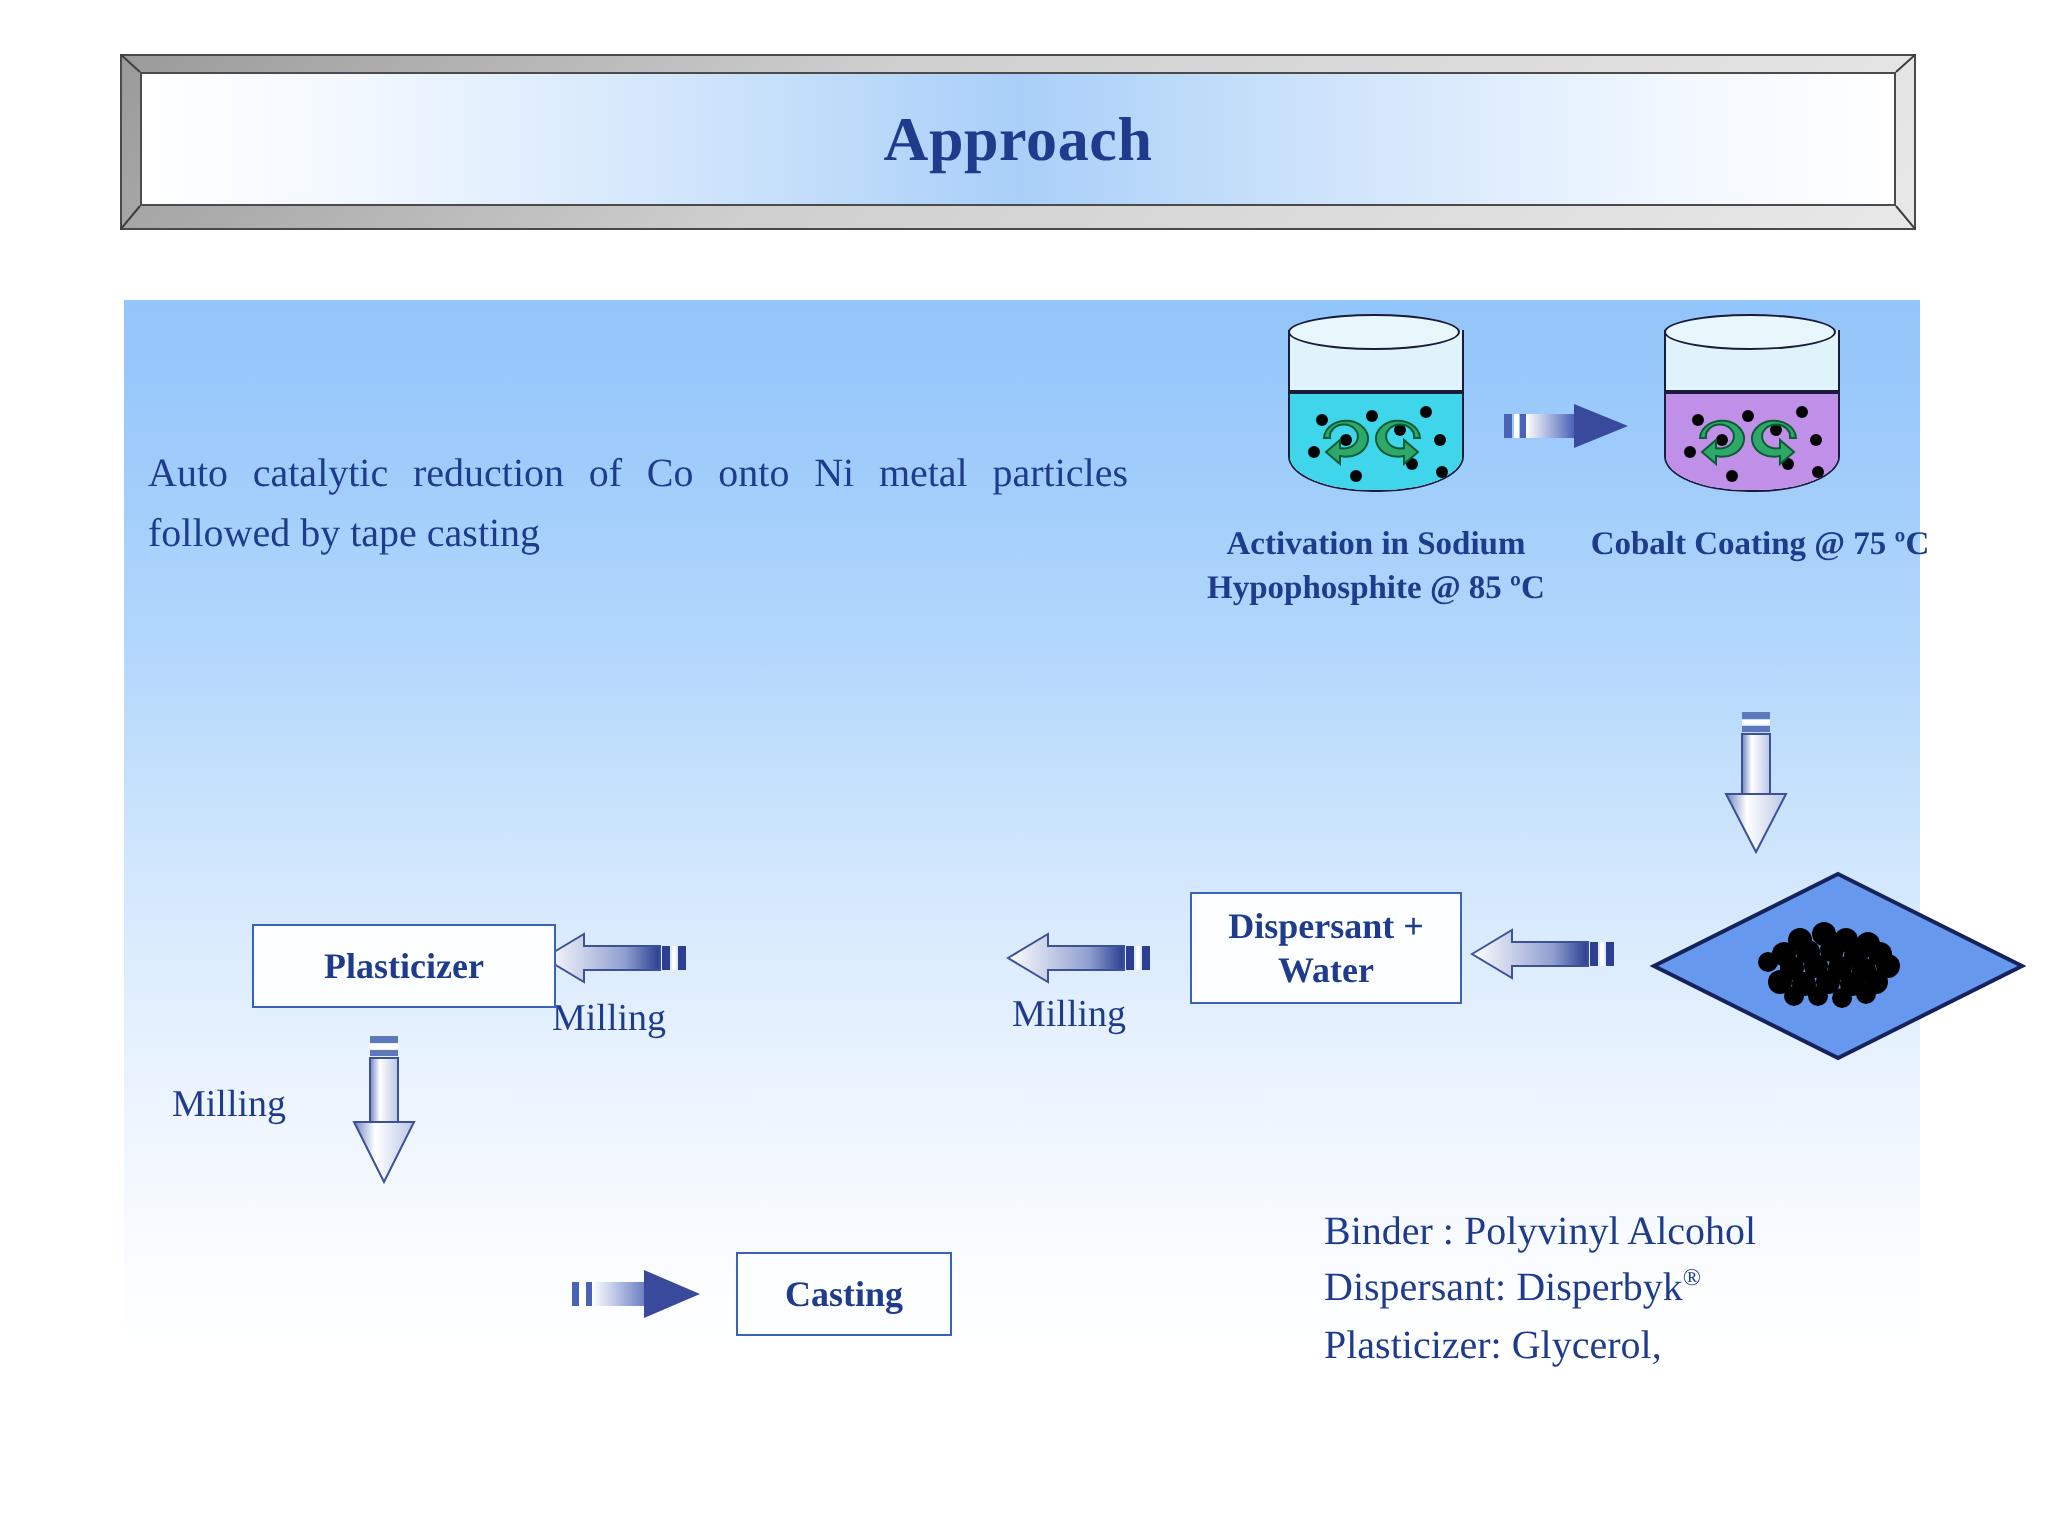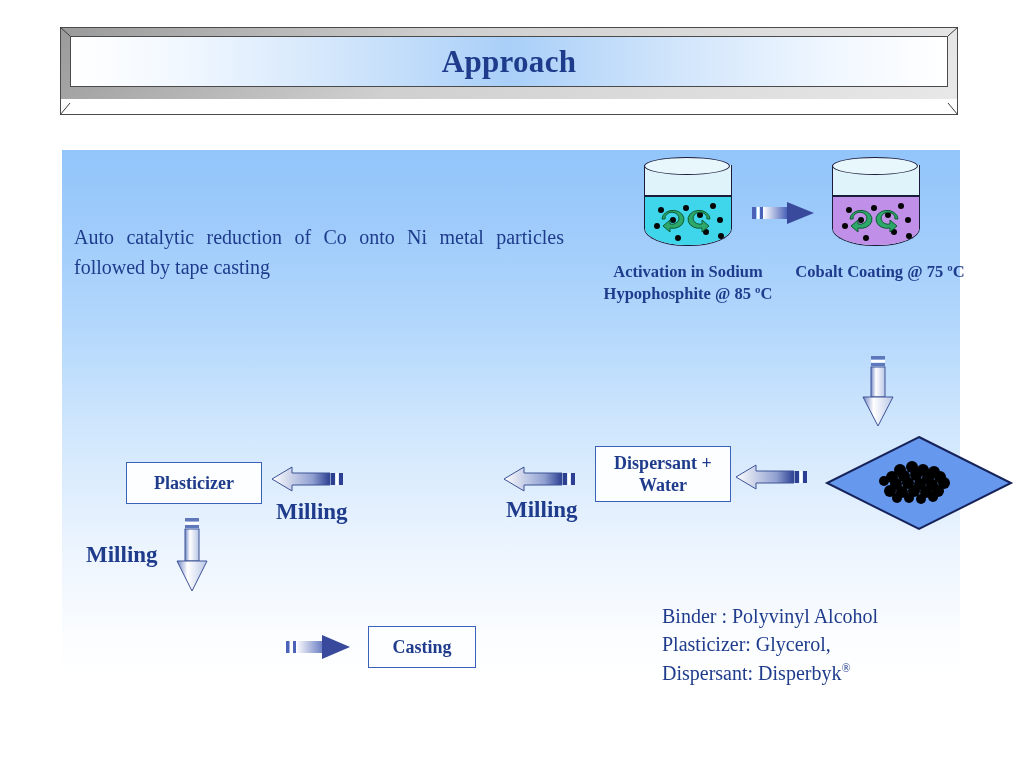--- a/index.html
+++ b/index.html
@@ -14,21 +14,21 @@
     overflow: hidden;
     font-family: "Liberation Serif", "DejaVu Serif", serif;
   }
 
   
   #title-bar {
     position: absolute;
     left: 60px;
     top: 27px;
     width: 898px;
-    height: 72px;
+    height: 88px;
     background: linear-gradient(135deg, #9a9a9a 0%, #cfcfcf 40%, #e8e8e8 100%);
     box-sizing: border-box;
     padding: 9px 10px 12px 10px;
   }
   #title-bar::before {
     
     content: "";
     position: absolute;
     inset: 0;
     background:
@@ -179,31 +179,31 @@
     display: flex;
     align-items: center;
     justify-content: center;
     text-align: center;
     font-size: 18px;
     font-weight: bold;
     color: #1F3C8C;
     line-height: 1.25;
     box-sizing: border-box;
   }
-  #box-plasticizer { left: 64px;  top: 312px; width: 136px; height: 42px; }
+  #box-plasticizer { left: 64px;  top: 312px; width: 152px; height: 42px; }
   #box-binder      { left: 299px; top: 310px; width: 131px; height: 44px; }
   #box-dispersant  { left: 533px; top: 296px; width: 136px; height: 56px;
                      border-width: 1.8px; }
   #box-filtering   { left: 63px;  top: 465px; width: 132px; height: 62px; }
   #box-casting     { left: 306px; top: 476px; width: 108px; height: 42px; }
 
   .milling-label {
     position: absolute;
-    font-size: 23px;
-    font-weight: bold;
+    font-size: 19px;
+    font-weight: normal;
     color: #1F3C8C;
   }
   #milling-1 { left: 214px; top: 349px; }
   #milling-2 { left: 444px; top: 347px; }
   #milling-3 { left: 24px;  top: 392px; }
 
   
   #legend {
     position: absolute;
     left: 600px;
@@ -427,19 +427,19 @@
     <rect x="12" y="10" width="26" height="12" fill="url(#gradRight2)"></rect>
     <path d="M38 4 L38 28 L66 16 Z" fill="#39499c"></path>
   </svg>
 
   <div class="flow-box" id="box-casting">
     <span>Casting</span>
   </div>
 
   <div id="legend">
     <div class="legend-line">Binder : Polyvinyl Alcohol</div>
-    <div class="legend-line">Plasticizer: Glycerol,</div>
     <div class="legend-line">
       <span>Dispersant: Disperbyk</span><sup>®</sup>
     </div>
+    <div class="legend-line">Plasticizer: Glycerol,</div>
   </div>
 
 </div>
 
 </body></html>

